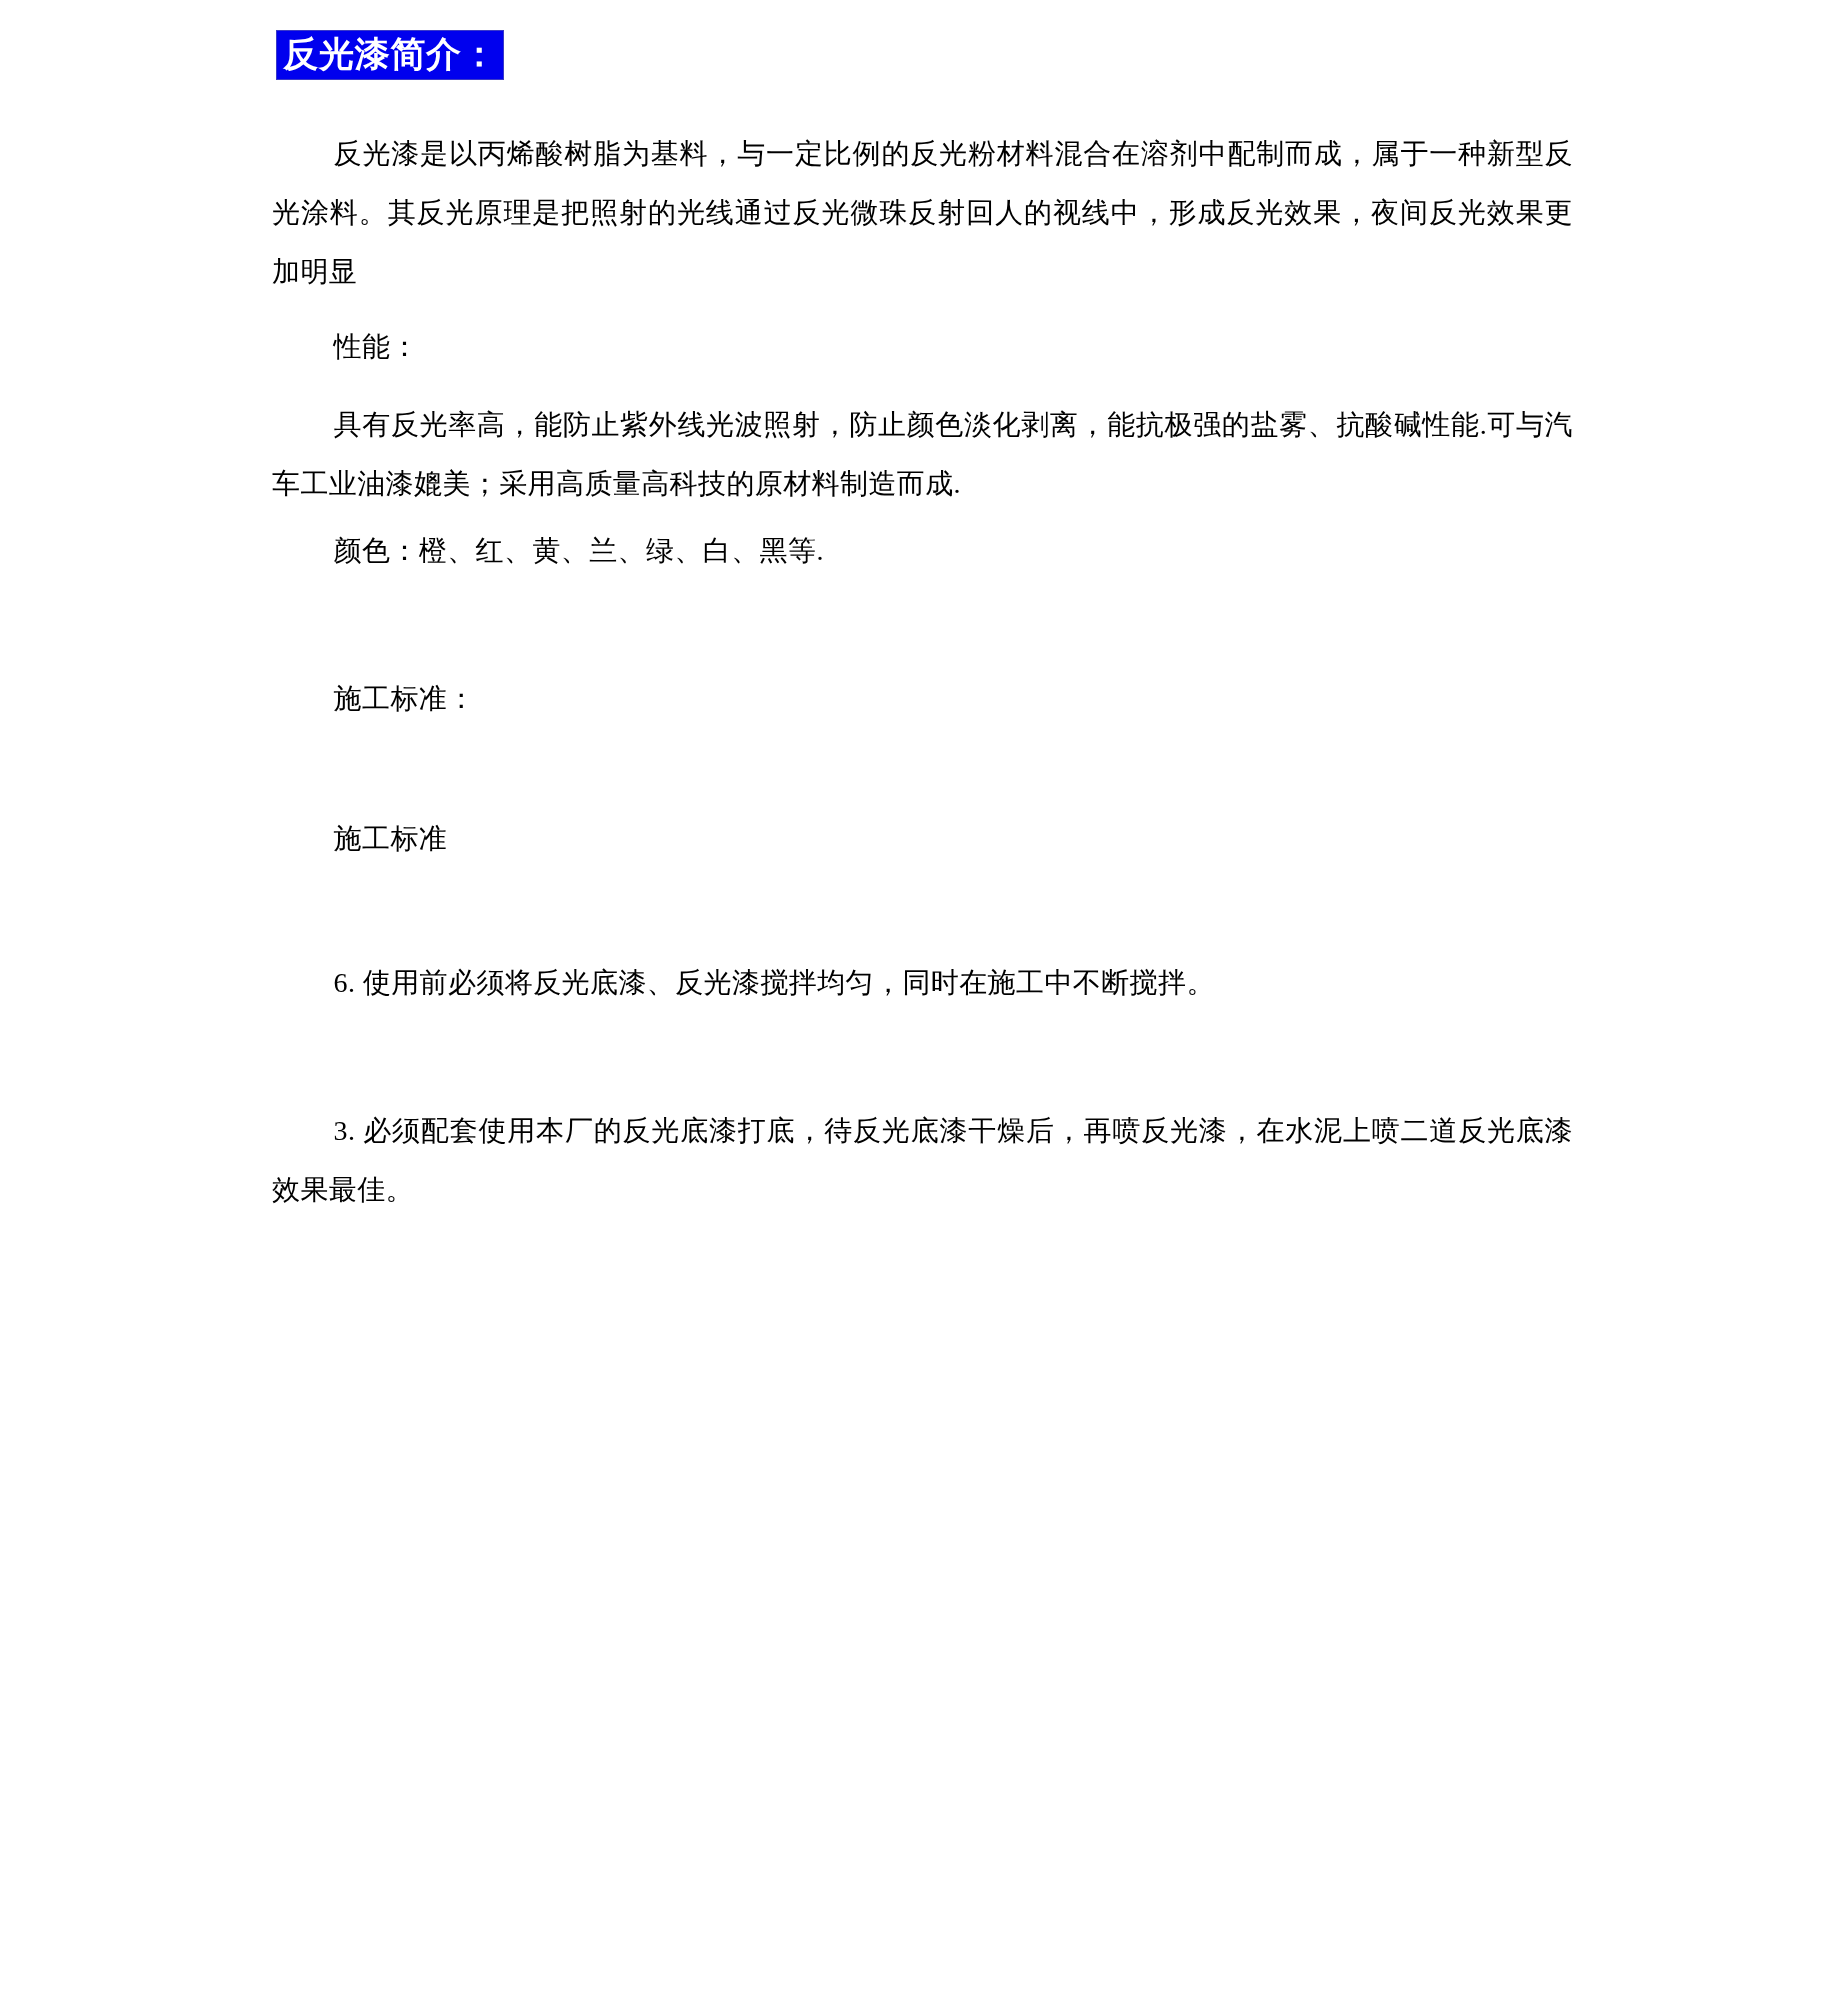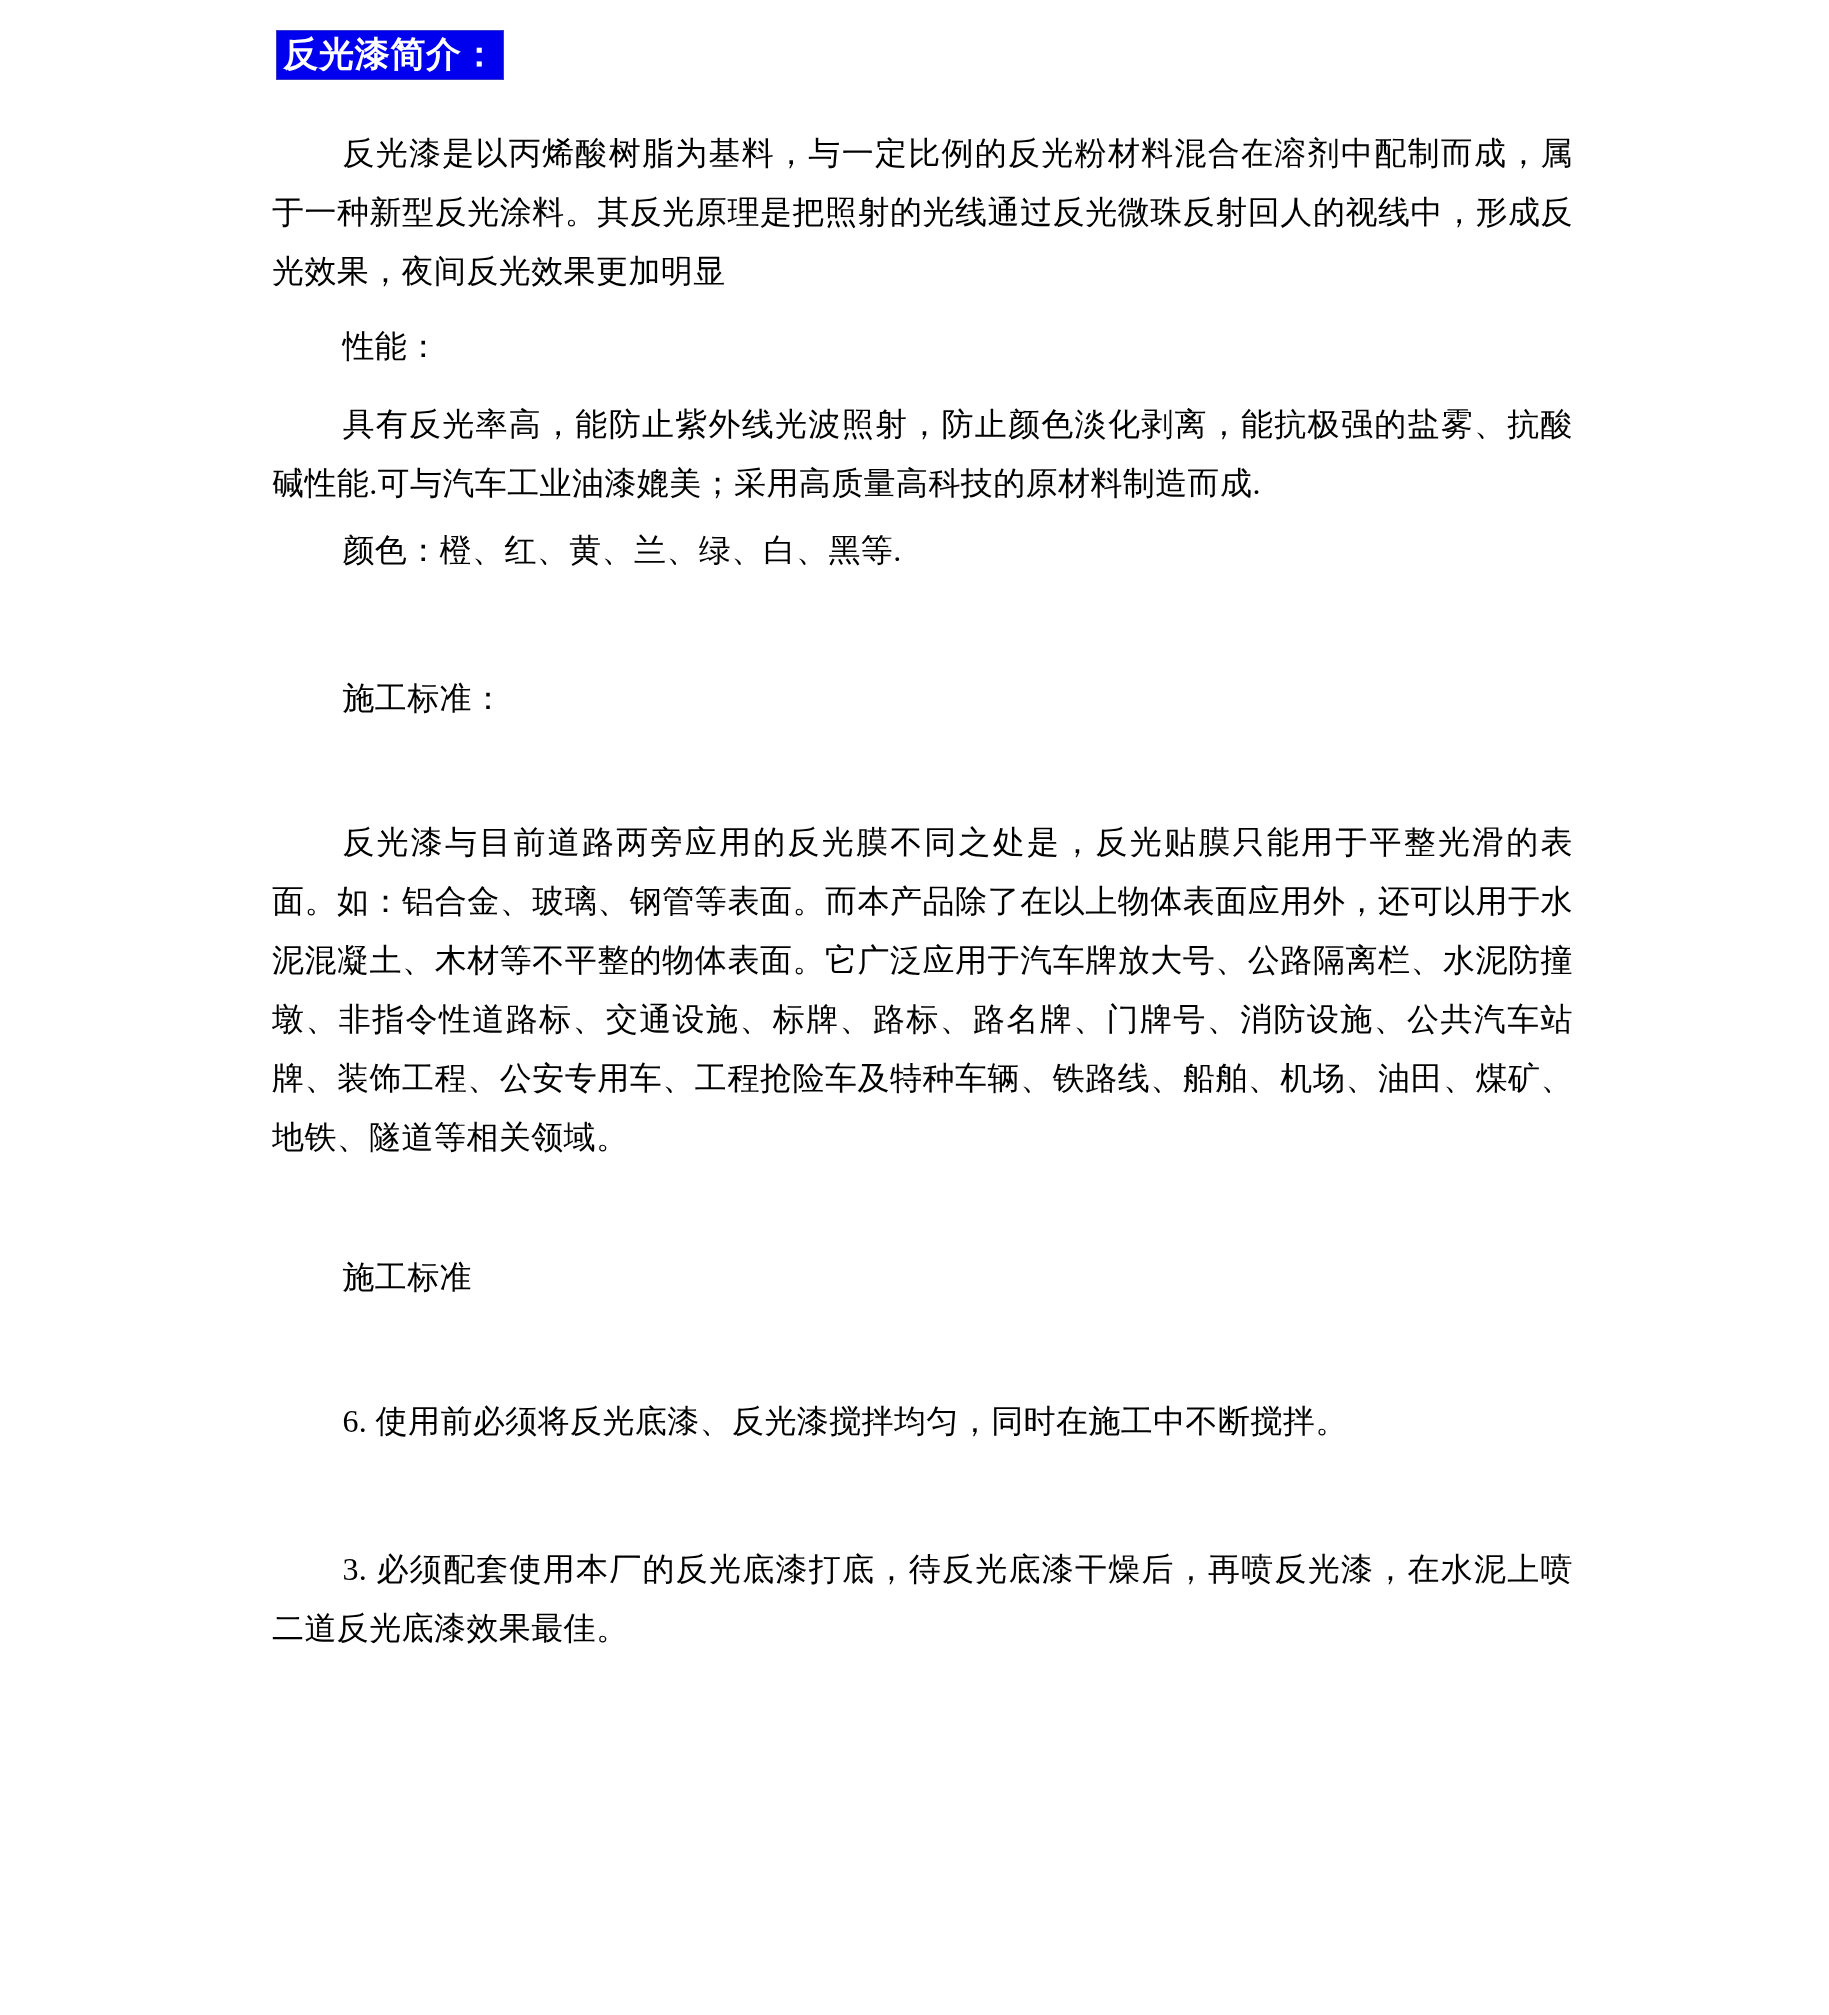--- a/index.html
+++ b/index.html
@@ -29,21 +29,21 @@
     color: #ffffff;
     border: 1.5px solid #3A3AC8;
     font-size: 35px;
     font-weight: bold;
     line-height: 1.25;
     padding: 1.5px 5.9px 3px 5.9px;
     letter-spacing: 0.7px;
   }
   p {
     margin: 0;
-    font-size: 32px;
+    font-size: 28px;
     line-height: 59px;
     text-align: justify;
     letter-spacing: 0.4px;
     font-family: Liberation Serif, serif;
   }
   .indent { text-indent: 2.2em; }
   .intro      { margin-top: 44px; }
   .h-perf     { margin-top: 16px; }
   .p-perf     { margin-top: 19px; }
   .p-colors   { margin-top: 7.4px; }
@@ -65,21 +65,20 @@
   <p class="intro indent">反光漆是以丙烯酸树脂为基料，与一定比例的反光粉材料混合在溶剂中配制而成，属于一种新型反光涂料。其反光原理是把照射的光线通过反光微珠反射回人的视线中，形成反光效果，夜间反光效果更加明显</p>
 
   <p class="h-perf indent">性能：</p>
 
   <p class="p-perf indent">具有反光率高，能防止紫外线光波照射，防止颜色淡化剥离，能抗极强的盐雾、抗酸碱性能.可与汽车工业油漆媲美；采用高质量高科技的原材料制造而成.</p>
 
   <p class="p-colors indent">颜色：橙、红、黄、兰、绿、白、黑等.</p>
 
   <p class="h-app indent">施工标准：</p>
 
-  <p class="p-app indent">反光漆与目前道路两旁应用的反光膜不同之处是，反光贴膜只能用于平整光滑的表面。如：铝合金、玻璃、钢管等表面。而本产品除了在以上物体表面应用外，还可以用于水泥混凝土、木材等不平整的物体表面。它广泛应用于汽车牌放大号、公路隔离栏、水泥防撞墩、非指令性道路标、交通设施、标牌、路标、路名牌、门牌号、消防设施、公共汽车站牌、装饰工程、公安专用车、工程抢险车及特种车辆、铁路线、船舶、机场、油田、煤矿、地铁、隧道等相关领域。</p>
 
   <p class="h-std indent">施工标准</p>
 
 
   <p class="p-std-2 indent">6. 使用前必须将反光底漆、反光漆搅拌均匀，同时在施工中不断搅拌。</p>
 
   <p class="p-std-3 indent">3. 必须配套使用本厂的反光底漆打底，待反光底漆干燥后，再喷反光漆，在水泥上喷二道反光底漆效果最佳。</p>
 
 
 </div>

